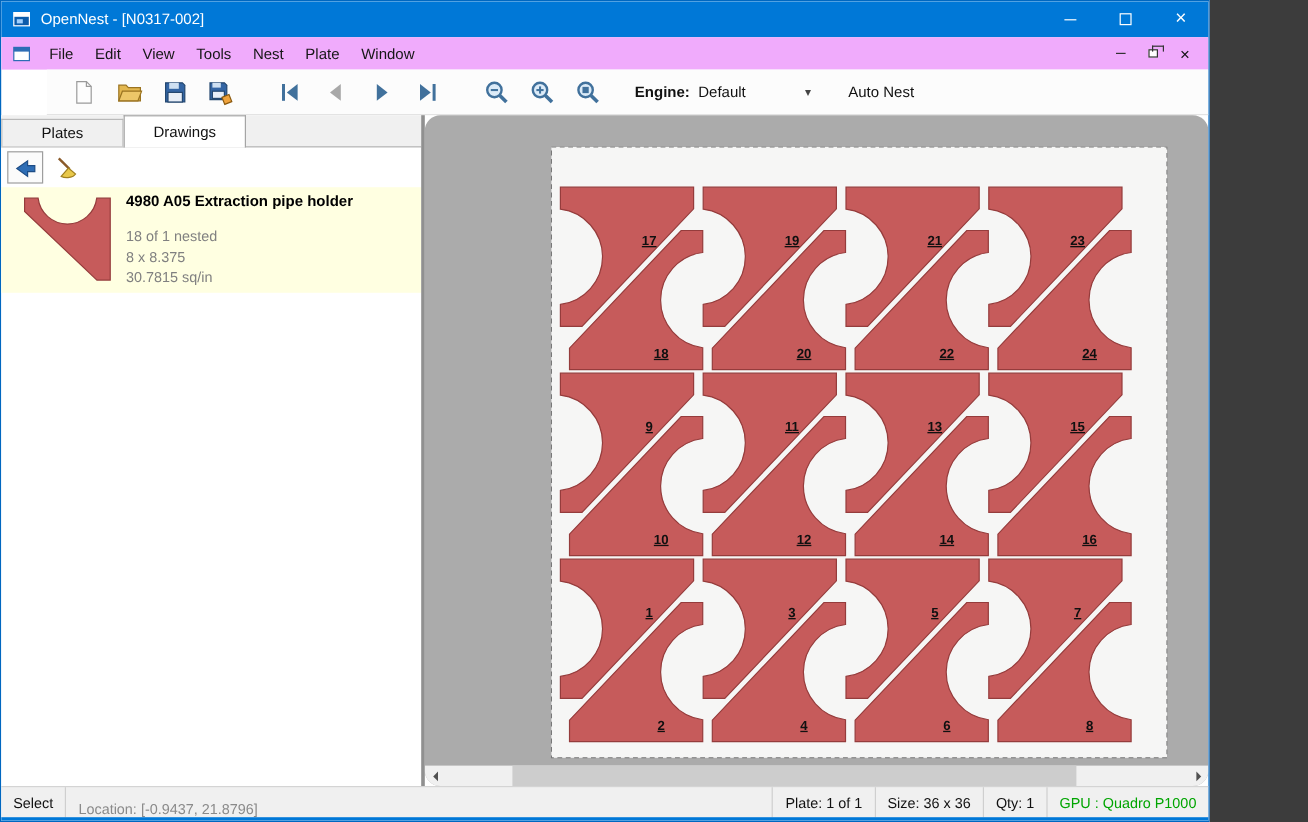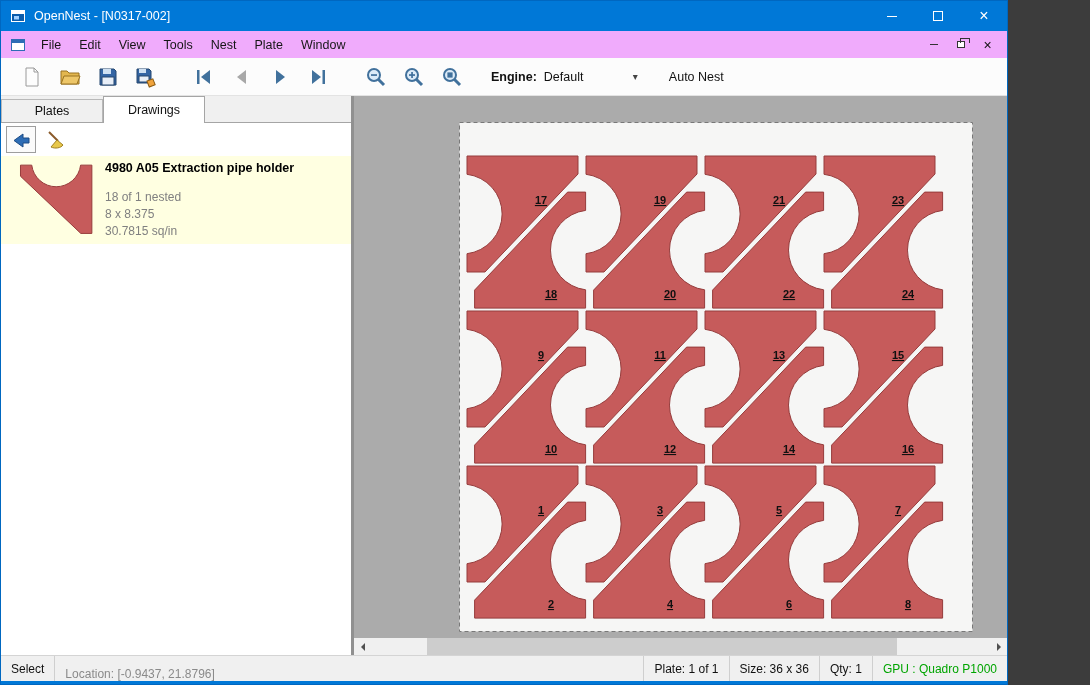--- a/index.html
+++ b/index.html
@@ -26,21 +26,21 @@
   .mdi-controls { margin-left:auto; display:flex; align-items:center; padding-right:8px; gap:4px; }
   .mdi-btn { width:23px; height:19px; display:flex; align-items:center; justify-content:center; }
   .mdi-min { width:8px; height:1px; background:#333; }
   .mdi-restore { width:8px; height:7px; border:1px solid #333; position:relative; background:#fff; }
   .mdi-restore::before { content:""; position:absolute; top:-4px; left:2px; width:8px; height:4px;
                          border:1px solid #333; border-bottom:none; }
   .mdi-close { font-size:14px; line-height:1; color:#111; }
 
   
   .toolbar { flex:0 0 38px; background:#fcfcfc; border-bottom:1px solid #e3e3e3;
-             display:flex; align-items:center; padding-left:14px; }
+             display:flex; align-items:center; padding-left:14px;margin-left:38px; }
   .tb-btn { width:34px; height:30px; display:flex; align-items:center; justify-content:center;
             border:1px solid transparent; margin-right:4px; }
   .tb-gap { width:20px; }
   .engine-label { font-weight:bold; font-size:12.5px; margin-left:18px; color:#111; }
   .combo { display:flex; align-items:center; justify-content:space-between; width:108px;
            padding:4px 7px; font-size:12.5px; color:#111; }
   .caret { font-size:10px; color:#444; margin-left:8px; }
   .autonest { font-size:12.5px; margin-left:16px; color:#111; padding:5px 8px; }
 
   
@@ -58,21 +58,21 @@
 
   .drawing-item { flex:0 0 88px; background:var(--item-bg,#ffffe1); display:flex;
                   align-items:center; padding:4px 8px; }
   .thumb { flex:0 0 96px; display:flex; justify-content:center; }
   .item-info { display:flex; flex-direction:column; }
   .item-title { font-weight:bold; font-size:12.5px; color:#000; margin-bottom:14px; }
   .item-sub { color:#808080; font-size:12px; line-height:17px; }
 
   .splitter { flex:0 0 3px; background:#909090; }
 
-  .canvas { flex:1 1 auto; position:relative; background:var(--canvas-bg,#ababab); overflow:hidden; }
+  .canvas { flex:1 1 auto; position:relative; background:var(--canvas-bg,#ababab); overflow:hidden;border-radius:13px; }
   .plate-svg { position:absolute; left:105px; top:26px; }
   .plate-rect { fill:#f6f6f5; stroke:#787878; stroke-width:1; stroke-dasharray:4 3; }
   .part { fill:var(--part-fill,#c65b5b); stroke:var(--part-stroke,#953c3c); stroke-width:1; }
   .num { font-family:"Liberation Sans", sans-serif; font-size:11px; font-weight:bold;
          fill:#101010; text-decoration:underline; }
 
   .hscroll { position:absolute; left:0; right:0; bottom:0; height:17px; background:#f0f0f0; display:flex; }
   .scroll-arrow { width:17px; height:17px; display:flex; align-items:center; justify-content:center; }
   .tri-left  { width:0; height:0; border:4px solid transparent; border-right-color:#505050; margin-left:-4px; }
   .tri-right { width:0; height:0; border:4px solid transparent; border-left-color:#505050; margin-right:-4px; }

